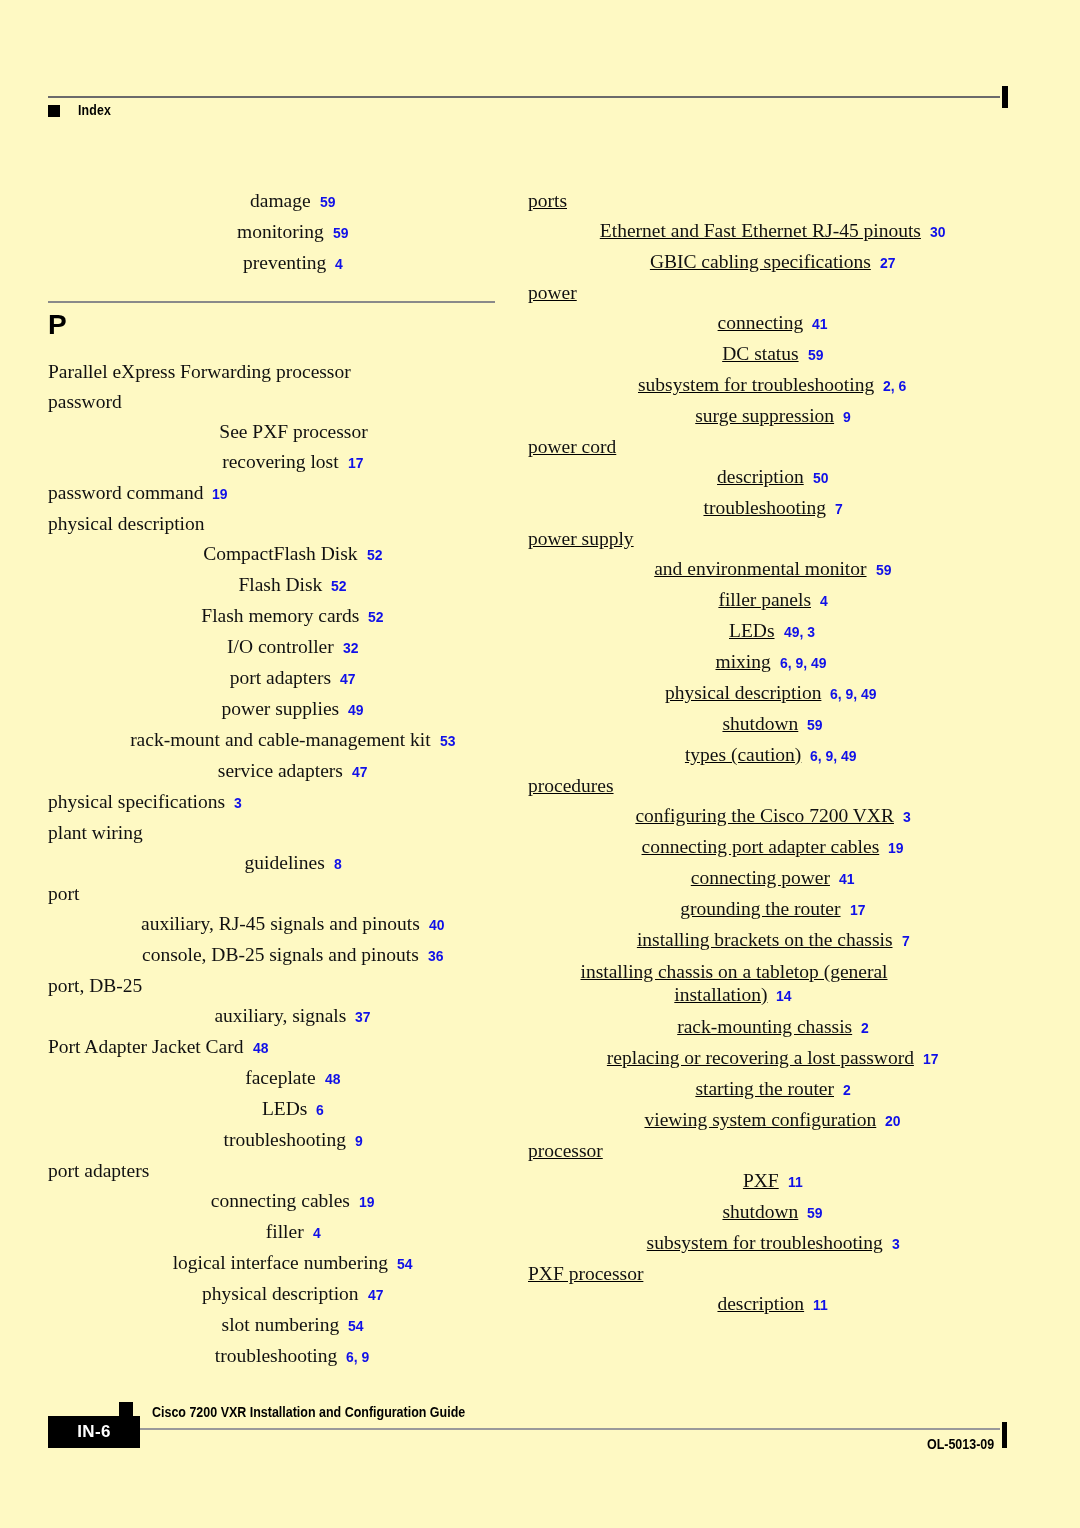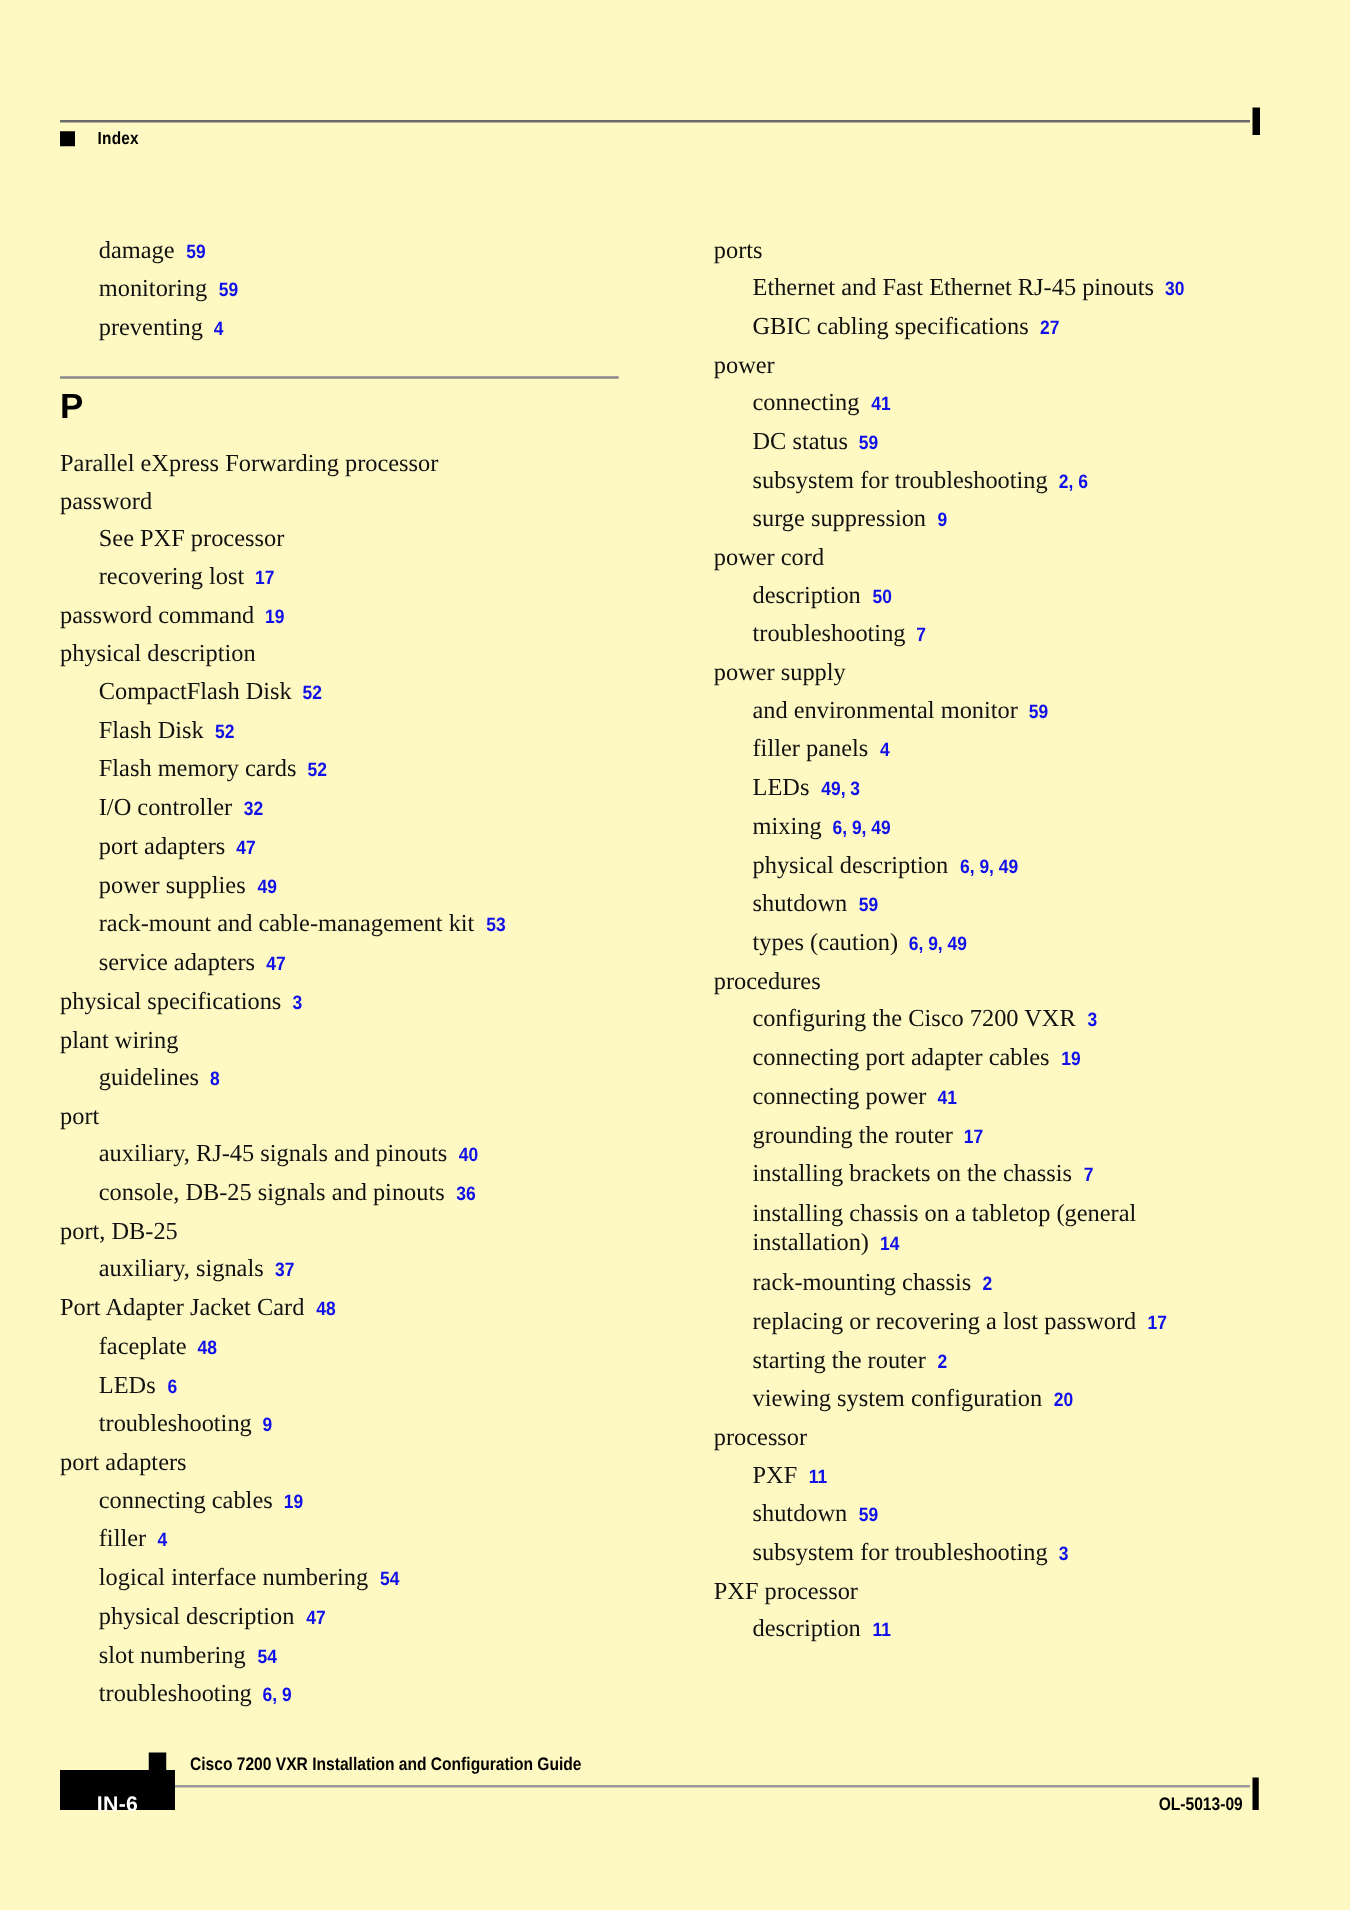--- a/index.html
+++ b/index.html
@@ -67,21 +67,21 @@
     left: 0;
     top: 186px;
     width: 1080px;
   }
   .col {
     position: absolute;
     top: 0;
     width: 460px;
   }
   .col-left  { left: 48px; }
-  .col-right { left: 571px; }
+  .col-right { left: 528px; text-decoration: underline; }
 
   
   .section-head {
     margin: 0;
     padding: 0;
   }
   .section-rule {
     width: 447px;
     height: 2px;
     background: #8a8a8a;
@@ -99,21 +99,21 @@
 
   
   .entry {
     display: block;
     font-size: 19.5px;
     line-height: 30px;
     color: #111111;
     white-space: normal;
   }
   .entry.lvl0 { margin-left: 0px;  text-indent: 0; }
-  .entry.lvl1 { margin-left: 31px; }
+  .entry.lvl1 { margin-left: 31px; text-align: center; }
   .entry.wrap {
     line-height: 23px;
     margin-top: 4px;
     margin-bottom: 5px;
     max-width: 350px;
   }
   .entry .term {
     color: #111111;
   }
   .entry .pg {
@@ -165,21 +165,21 @@
     position: absolute;
     left: 48px;
     top: 24px;
     width: 92px;
     height: 32px;
     background: #000000;
   }
   .footer-tab-label {
     position: absolute;
     left: 0;
-    top: 12px;
+    top: 0;
     width: 92px;
     height: 32px;
     line-height: 32px;
     text-align: center;
     color: #ffffff;
     font-family: "Liberation Sans Narrow", "Liberation Sans", sans-serif;
     font-size: 17px;
     font-weight: bold;
     letter-spacing: 0.3px;
   }

